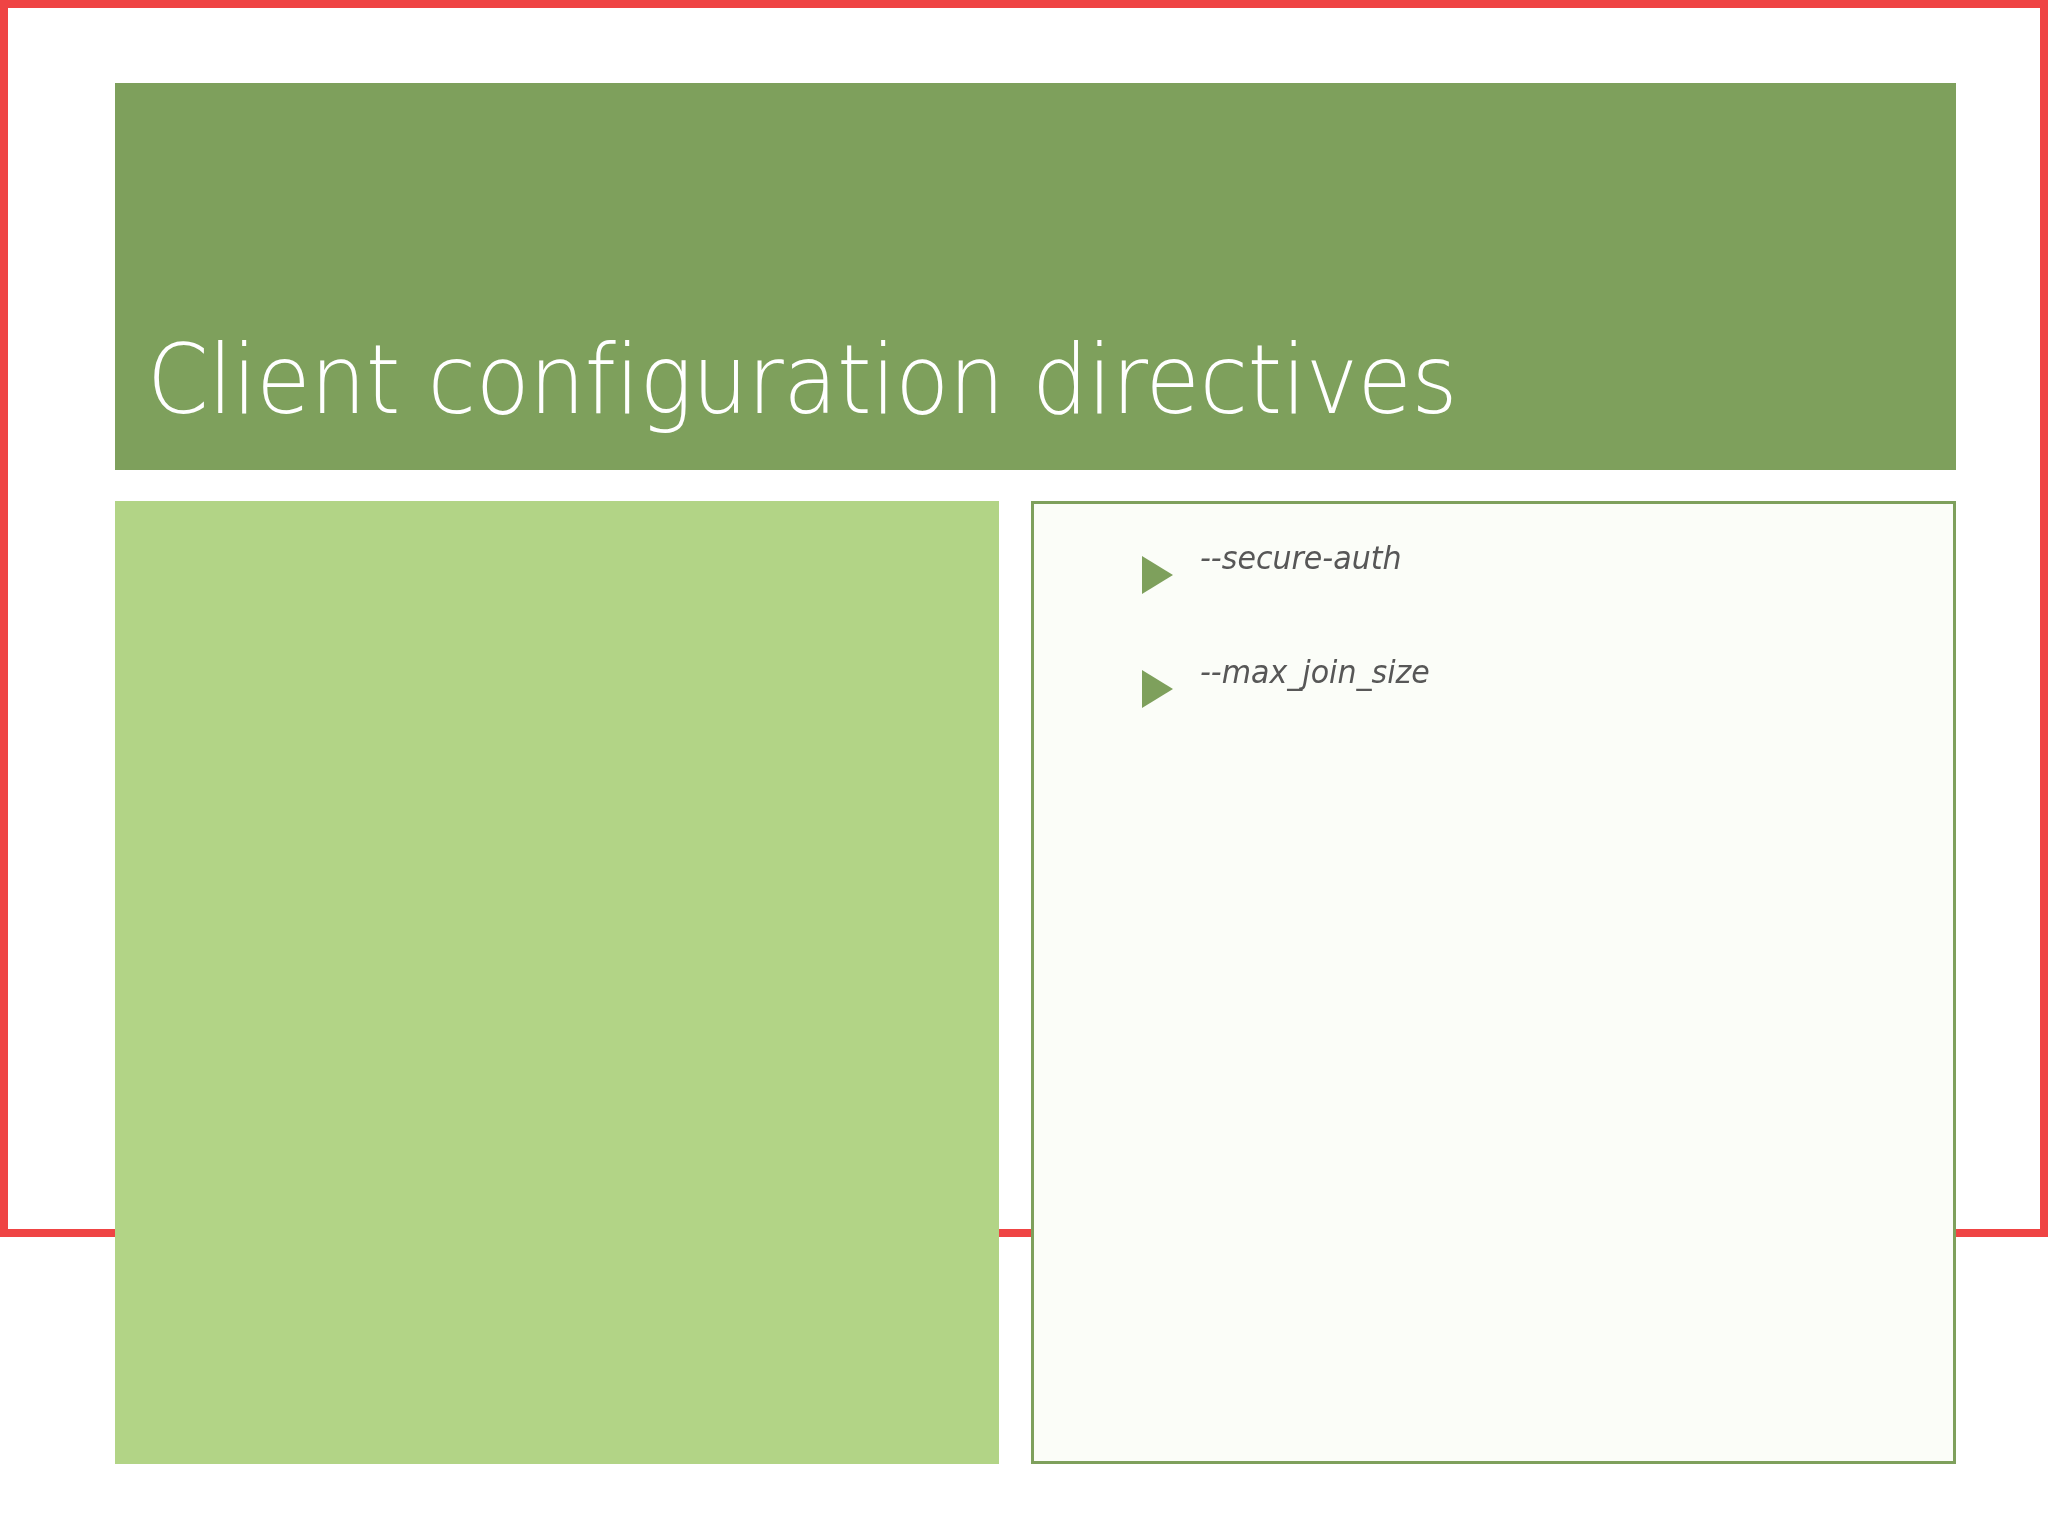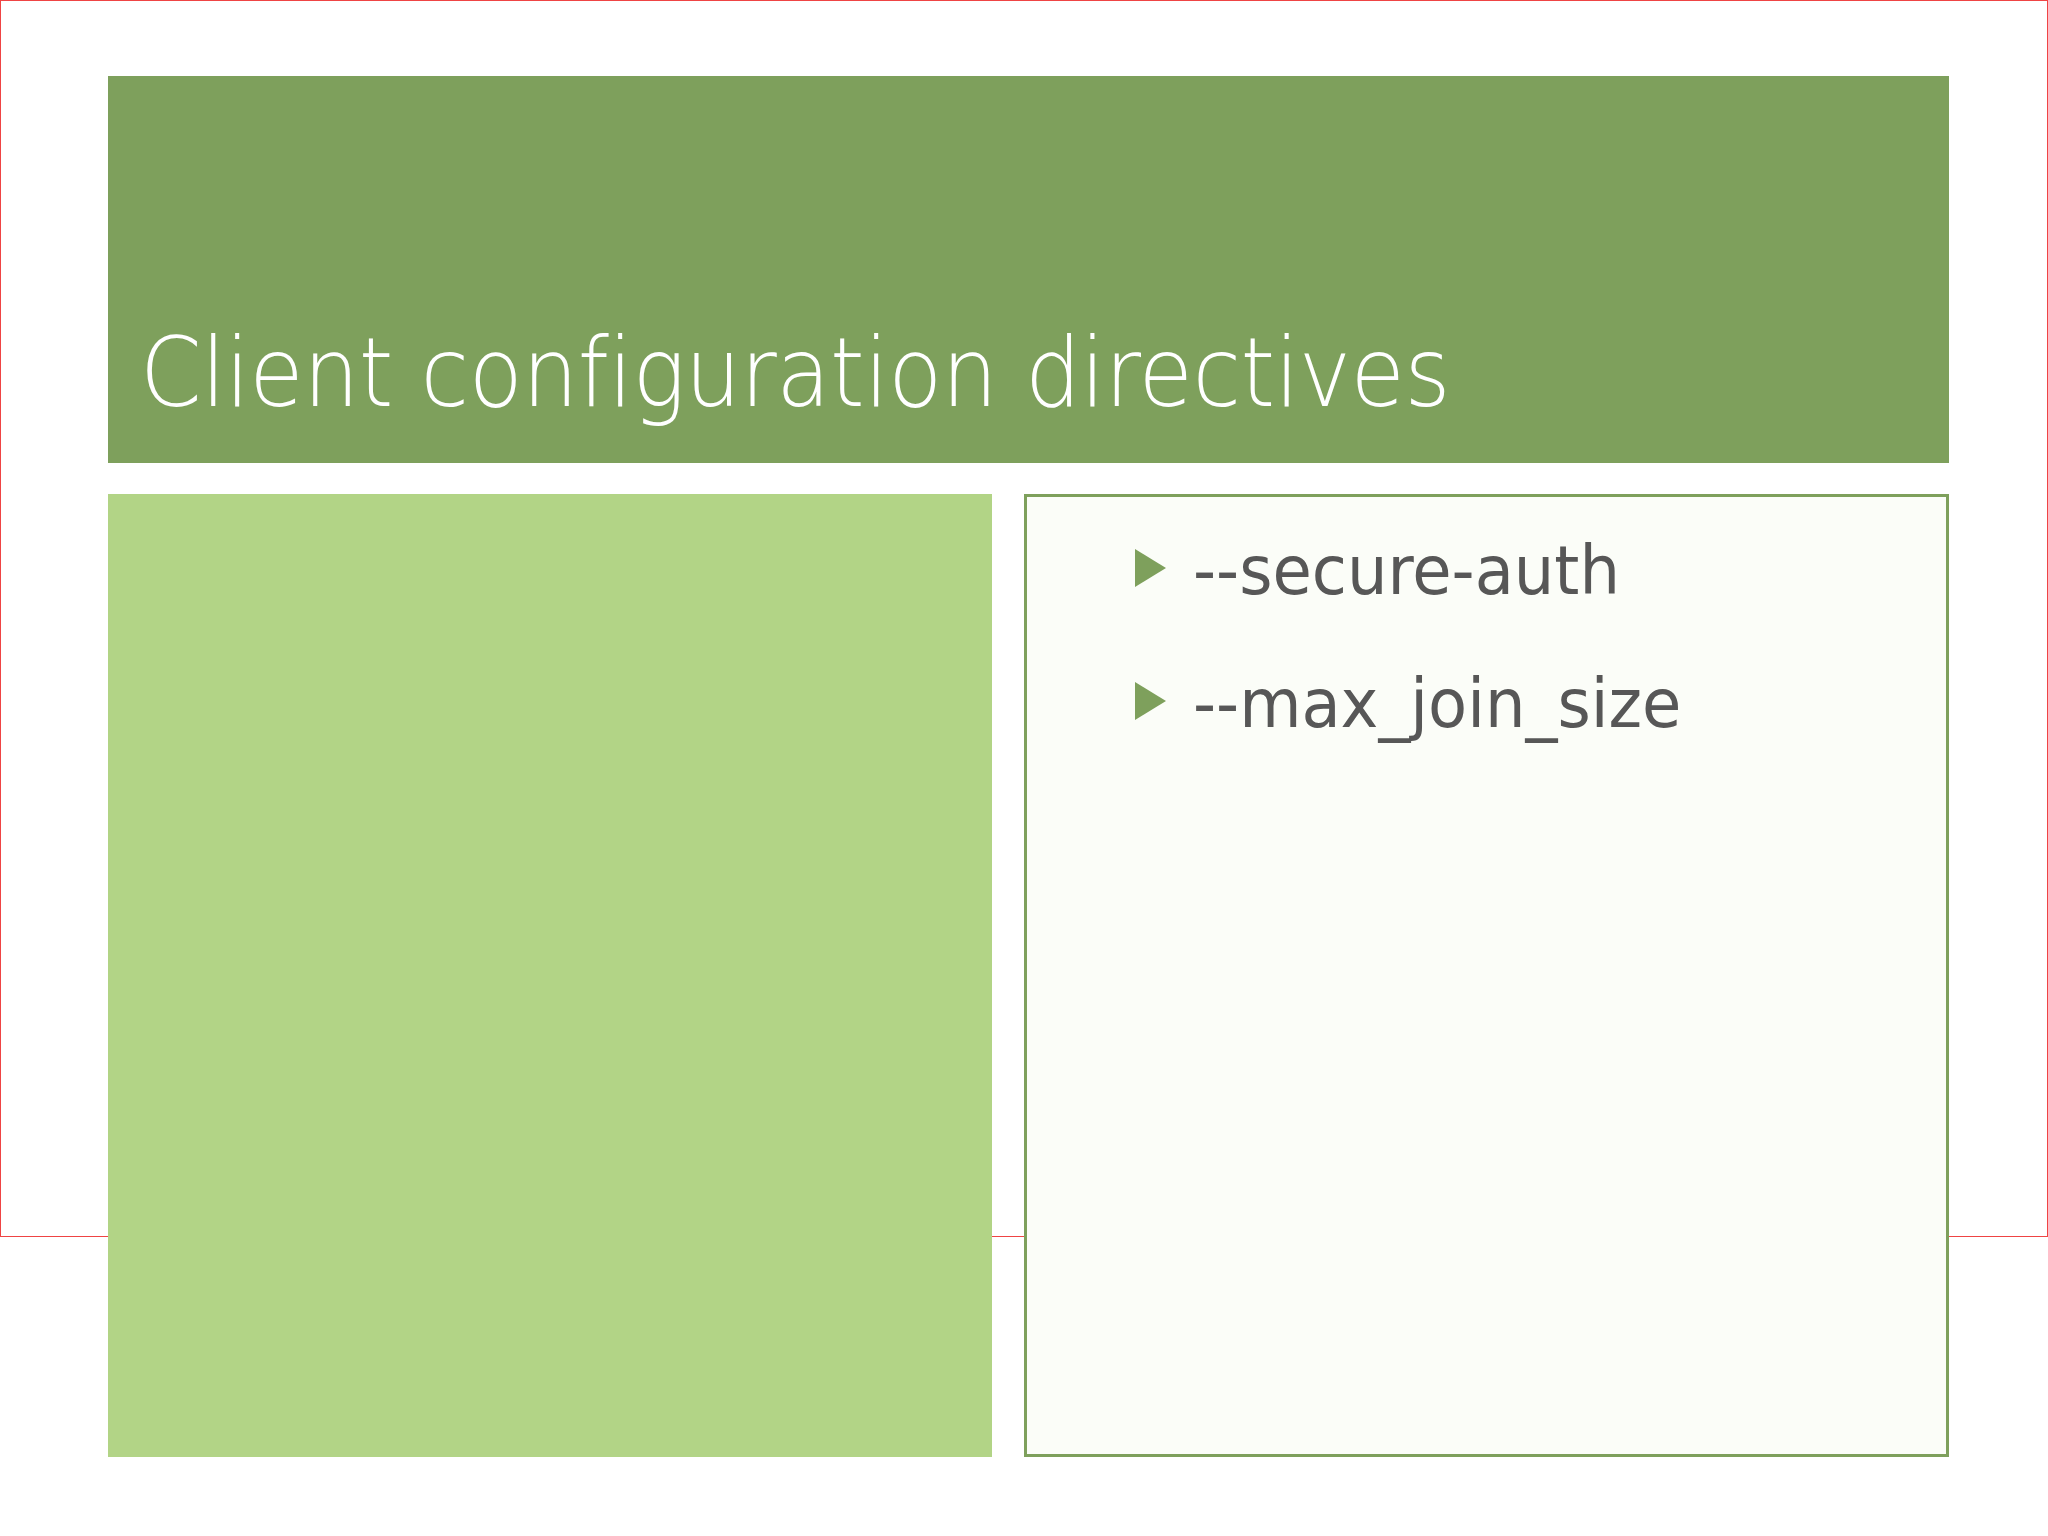--- a/index.html
+++ b/index.html
@@ -15,21 +15,21 @@
   }
 
   
   .slide {
     position: absolute;
     left: 0;
     top: 0;
     width: 2048px;
     height: 1237px;
     box-sizing: border-box;
-    border: 1px solid #ef4444;
+    border: 8px solid #ef4444;
     background: #ffffff;
   }
 
   
   .title-bar {
     position: absolute;
     left: 107px;
     top: 75px;
     width: 1841px;
     height: 387px;
@@ -83,24 +83,25 @@
   .bullet {
     display: flex;
     align-items: flex-start;
     color: #575757;
     font-family: "DejaVu Sans", sans-serif;
     font-weight: 400;
   }
 
   
   .lvl1 {
-    font-size: 68px;
+    font-size: 32px;
     line-height: 1.05;
     margin: 0 0 62px 0;
     padding-left: 78px;
+    font-style: italic;
   }
   .lvl1:last-child {
     margin-bottom: 0;
     justify-content: space-between;
   }
   .lvl1 .marker {
     flex: 0 0 auto;
     width: 48px;
     margin-top: 14px;
     margin-right: 10px;

